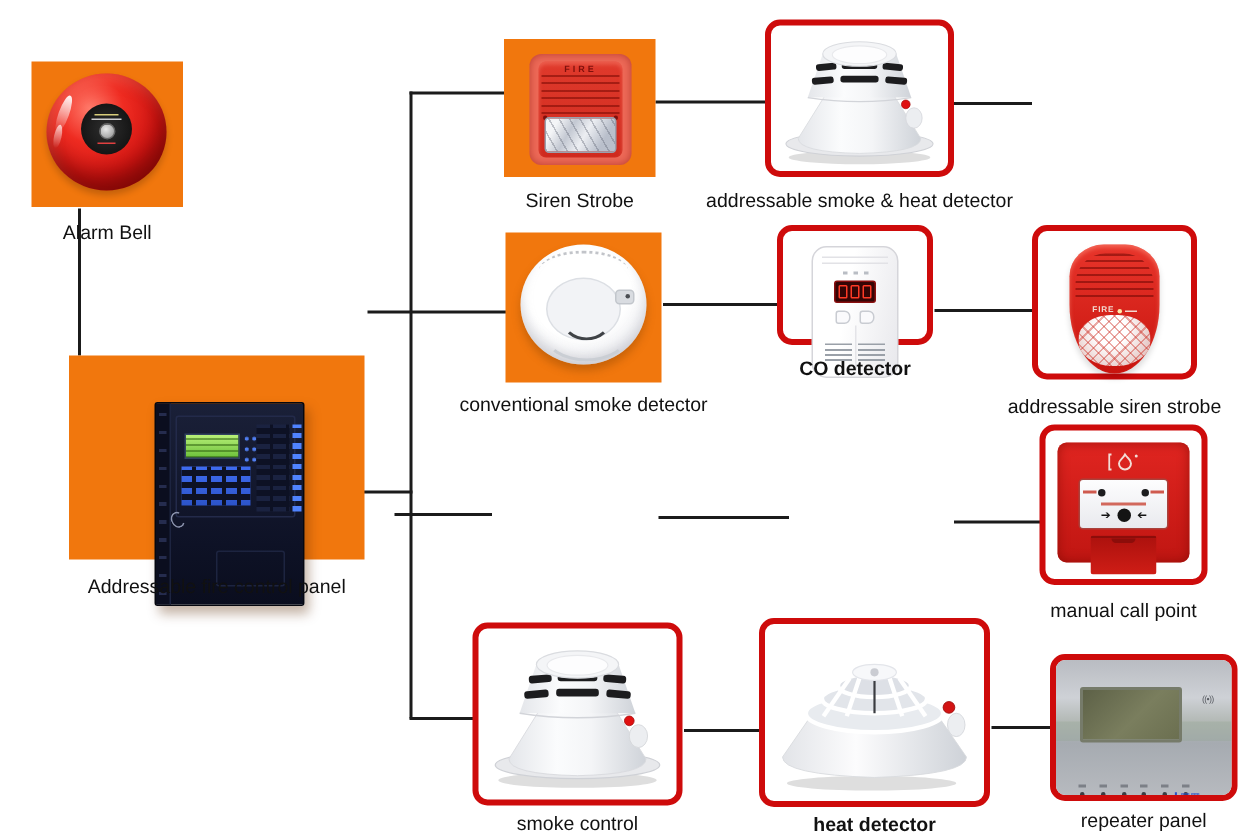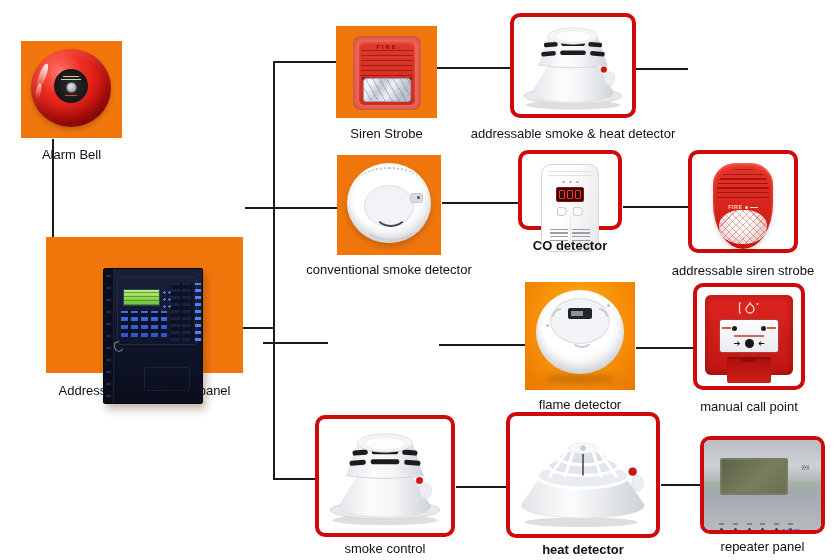--- a/index.html
+++ b/index.html
@@ -324,35 +324,20 @@
           <span class="as-led"></span>
             <span class="as-dash"></span>
         </div>
         <div class="as-dome"></div>
       </div>
     </div>
     <div class="caption">addressable siren strobe</div>
   </div>
 
 
-  <div class="node" style="left:525px;top:282px;width:110px;height:108px;--capgap:7px;">
-    <div class="frame tile-grad">
-      <div class="fd-shadow"></div>
-      <div class="fd-body">
-        <div class="fd-ring"></div>
-        <div class="fd-sensor"></div>
-        <div class="fd-arc" style="left:16px;top:18px;transform:rotate(-45deg);"></div>
-        <div class="fd-arc" style="right:16px;top:18px;transform:rotate(45deg);"></div>
-        <div class="fd-arc" style="left:35px;top:40px;width:18px;transform:rotate(180deg);"></div>
-        <div class="fd-dot" style="right:14px;top:14px;"></div>
-        <div class="fd-dot" style="left:10px;top:34px;"></div>
-      </div>
-    </div>
-    <div class="caption">flame detector</div>
-  </div>
 
   <div class="node" style="left:693px;top:283px;width:112px;height:107px;--capgap:9px;">
     <div class="frame red-frame">
       <div class="mc-body">
         <svg class="mc-icon" viewBox="0 0 22 14">
           <path d="M3 2 L1.5 2 L1.5 12 L3 12" fill="none" stroke="#f3dcd6" stroke-width="1.2"></path>
           <path d="M12 2 C14 5 16 5 16 8 a4 4 0 0 1 -8 0 C8 5.5 10.5 5 12 2 Z" fill="none" stroke="#f3dcd6" stroke-width="1.3"></path>
           <circle cx="19.5" cy="3" r="1" fill="#f3dcd6"></circle>
         </svg>
         <div class="mc-win">

